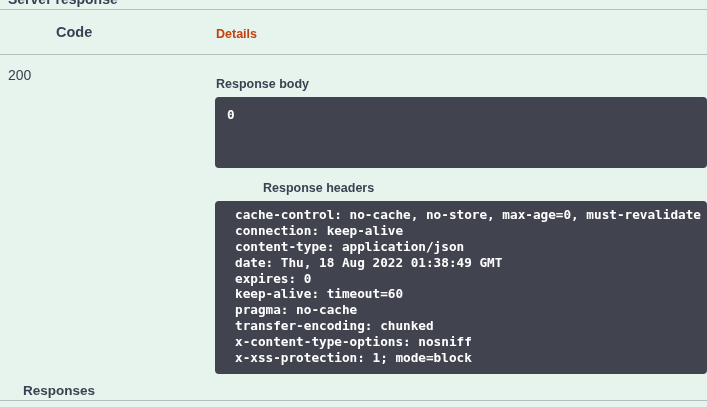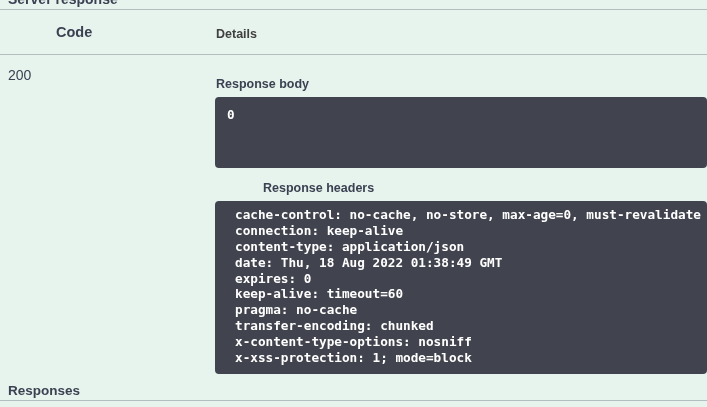--- a/index.html
+++ b/index.html
@@ -45,21 +45,21 @@
     font-weight: 700;
     color: #3b4151;
     margin-left: 48px;
   }
   .th-details {
     position: absolute;
     left: 216px;
     top: 27px;
     font-size: 12.5px;
     font-weight: 700;
-    color: #404040;
+    color: #c2410c;
   }
   .status-code {
     position: absolute;
     left: 8px;
     top: 67px;
     font-size: 14px;
     font-weight: 400;
     color: #3b4151;
   }
   .label {
@@ -95,21 +95,21 @@
   }
   .headers-block {
     top: 201px;
     padding: 6px 0 8px 20px;
   }
   .code-line {
     height: 15.9px;
   }
   .responses-title {
     position: absolute;
-    left: 8px;
+    left: 23px;
     top: 383px;
     margin: 0;
     font-size: 13.5px;
     font-weight: 700;
     color: #3b4151;
   }
 </style>
 </head>
 <body>
 

